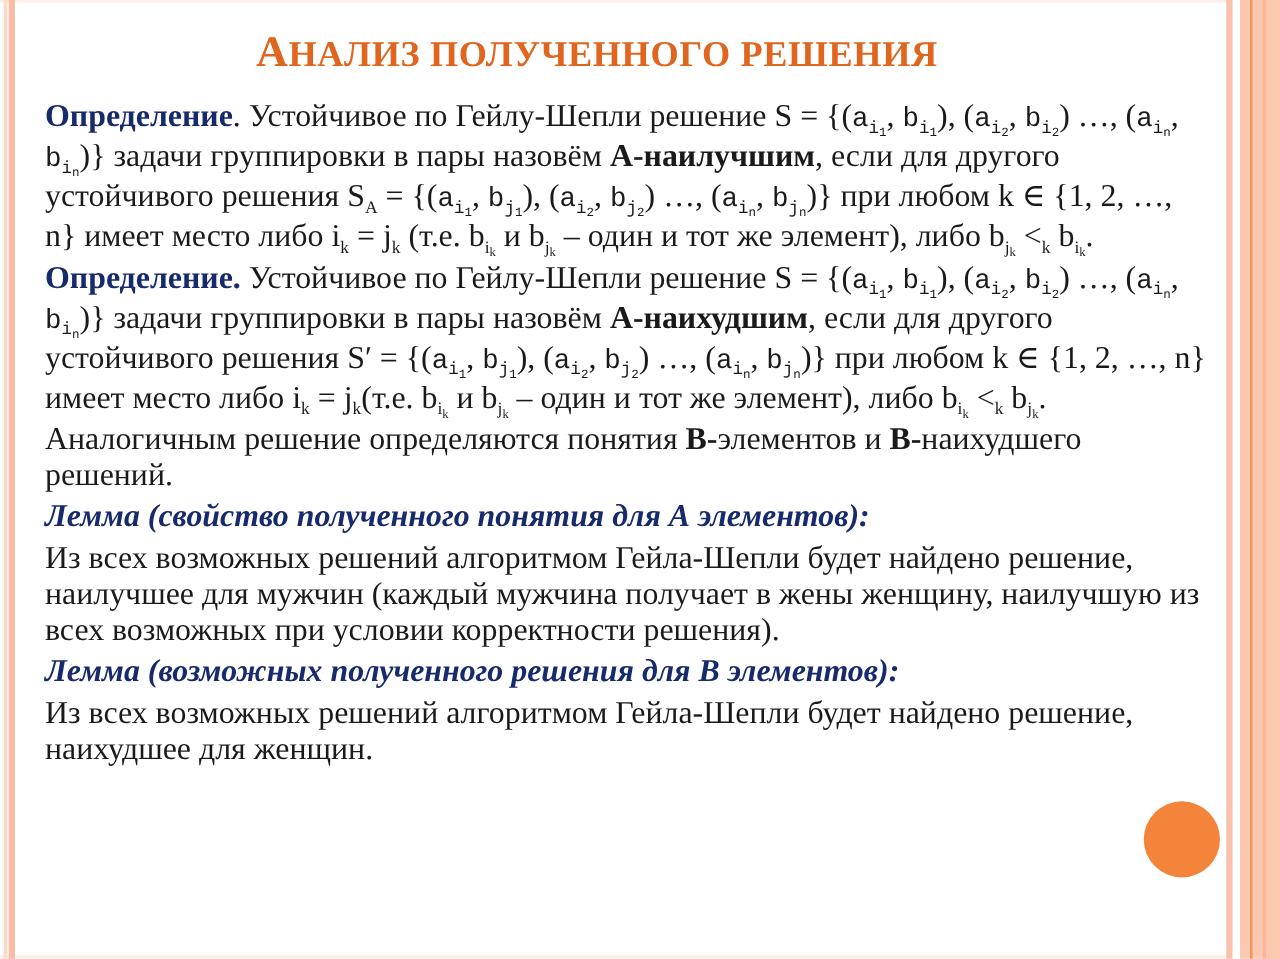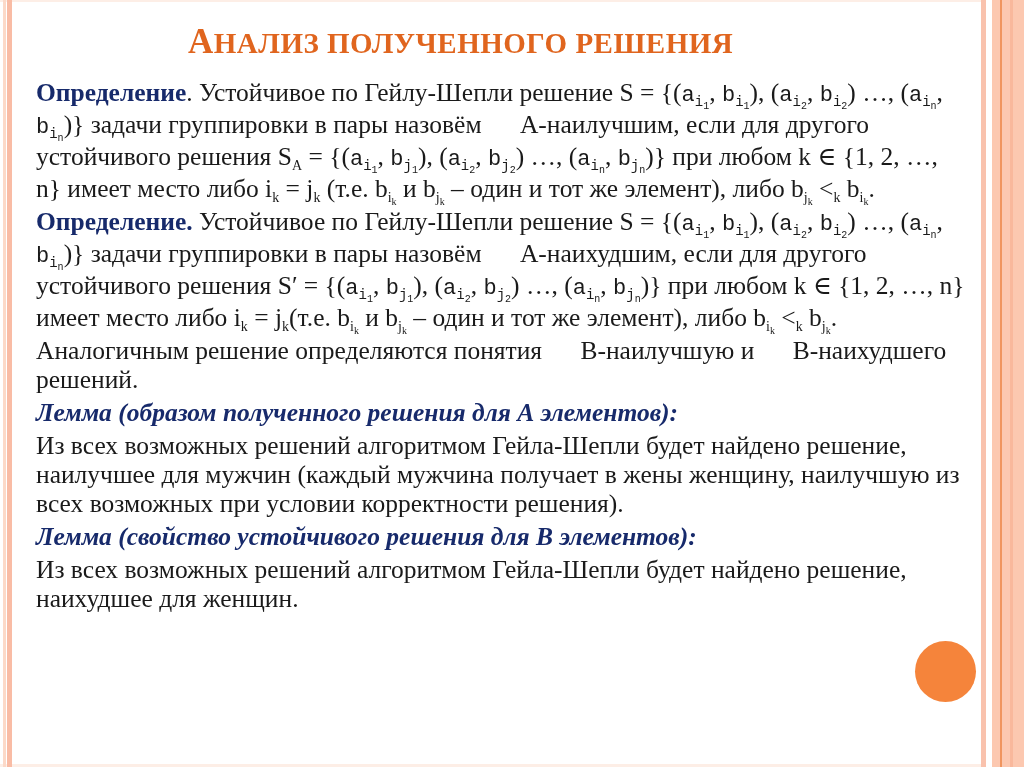--- a/index.html
+++ b/index.html
@@ -7,29 +7,29 @@
          font-family:"DejaVu Serif","Liberation Serif",serif; color:#111; }
   .frame-left-a { position:absolute; left:3px; top:0; width:3px; height:767px; background:#fcd9c8; }
   .frame-left-b { position:absolute; left:7px; top:0; width:5px; height:767px; background:#f9bca5; }
   .frame-right-thin { position:absolute; left:981px; top:0; width:5px; height:767px; background:#f9c2ad; }
   .frame-right-band { position:absolute; left:992px; top:0; width:32px; height:767px; background:#fcc8b0; }
   .frame-right-line { position:absolute; left:1000px; top:0; width:2px; height:767px; background:#f0955f; }
   .frame-right-line2 { position:absolute; left:1010px; top:0; width:3px; height:767px; background:#f9b89c; }
   .frame-top { position:absolute; left:0; top:0; width:981px; height:2px; background:#fdeee6; }
   .frame-bottom { position:absolute; left:0; top:764px; width:981px; height:3px; background:#fdeee6; }
 
-  .title { position:absolute; left:188px; top:22px; width:600px; font-family:"Liberation Serif","DejaVu Serif",serif;
+  .title { position:absolute; left:205px; top:22px; width:600px; font-family:"Liberation Serif","DejaVu Serif",serif;
            font-weight:bold; font-size:29px; color:#e0651e; letter-spacing:0.5px; }
   .title .cap { font-size:35px; }
 
   .content { position:absolute; left:36px; top:78px; width:930px;
              font-family:"Liberation Serif","DejaVu Serif",serif; font-size:25.5px; line-height:29px; color:#1a1a1a; }
   .para { margin:0 0 4px 0; }
   .term { color:#172a6b; font-weight:bold;text-align:right; }
-  .b { font-weight:normal;margin-left:32px; }
+  .b { font-weight:bold; }
   .math { font-family:Liberation Mono, monospace; font-size:22px; }
   sub { font-size:14px; line-height:0; vertical-align:-5px; }
   sub sub { font-size:10px; vertical-align:-3px; }
   .lemma { color:#172a6b; font-style:italic; font-weight:bold; margin:4px 0 4px 0; }
   .lemma-body { margin:0 0 4px 0; }
 
   .circle { position:absolute; left:915px; top:641px; width:61px; height:61px; border-radius:50%; background:#f5843b; }
 </style>
 </head>
 <body>
@@ -44,22 +44,22 @@
 <div class="frame-right-line2"></div>
 
 <div class="title"><span class="cap">А</span><span>НАЛИЗ ПОЛУЧЕННОГО РЕШЕНИЯ</span></div>
 
 <div class="content">
 
   <p class="para"><span class="term">Определение</span><span>. Устойчивое по Гейлу-Шепли решение S = {(</span><span class="math">a<sub>i<sub>1</sub></sub></span><span>, </span><span class="math">b<sub>i<sub>1</sub></sub></span><span>), (</span><span class="math">a<sub>i<sub>2</sub></sub></span><span>, </span><span class="math">b<sub>i<sub>2</sub></sub></span><span>) …, (</span><span class="math">a<sub>i<sub>n</sub></sub></span><span>, </span><span class="math">b<sub>i<sub>n</sub></sub></span><span>)} задачи группировки в пары назовём </span><span class="b">А-наилучшим</span><span>, если для другого устойчивого решения S</span><sub>A</sub><span> = {(</span><span class="math">a<sub>i<sub>1</sub></sub></span><span>, </span><span class="math">b<sub>j<sub>1</sub></sub></span><span>), (</span><span class="math">a<sub>i<sub>2</sub></sub></span><span>, </span><span class="math">b<sub>j<sub>2</sub></sub></span><span>) …, (</span><span class="math">a<sub>i<sub>n</sub></sub></span><span>, </span><span class="math">b<sub>j<sub>n</sub></sub></span><span>)} при любом k ∈ {1, 2, …, n} имеет место либо i</span><sub>k</sub><span> = j</span><sub>k</sub><span> (т.е. b</span><sub>i<sub>k</sub></sub><span> и b</span><sub>j<sub>k</sub></sub><span> – один и тот же элемент), либо b</span><sub>j<sub>k</sub></sub><span> &lt;</span><sub>k</sub><span> b</span><sub>i<sub>k</sub></sub><span>.</span></p>
 
   <p class="para"><span class="term">Определение.</span><span> Устойчивое по Гейлу-Шепли решение S = {(</span><span class="math">a<sub>i<sub>1</sub></sub></span>, <span class="math">b<sub>i<sub>1</sub></sub></span>), (<span class="math">a<sub>i<sub>2</sub></sub></span>, <span class="math">b<sub>i<sub>2</sub></sub></span>) …, (<span class="math">a<sub>i<sub>n</sub></sub></span>, <span class="math">b<sub>i<sub>n</sub></sub></span><span>)} задачи группировки в пары назовём </span><span class="b">А-наихудшим</span><span>, если для другого устойчивого решения S′ = {(</span><span class="math">a<sub>i<sub>1</sub></sub></span>, <span class="math">b<sub>j<sub>1</sub></sub></span>), (<span class="math">a<sub>i<sub>2</sub></sub></span>, <span class="math">b<sub>j<sub>2</sub></sub></span>) …, (<span class="math">a<sub>i<sub>n</sub></sub></span>, <span class="math">b<sub>j<sub>n</sub></sub></span><span>)} при любом k ∈ {1, 2, …, n} имеет место либо i</span><sub>k</sub><span> = j</span><sub>k</sub><span>(т.е. b</span><sub>i<sub>k</sub></sub><span> и b</span><sub>j<sub>k</sub></sub><span> – один и тот же элемент), либо b</span><sub>i<sub>k</sub></sub><span> &lt;</span><sub>k</sub><span> b</span><sub>j<sub>k</sub></sub><span>.</span></p>
 
-  <p class="para"><span>Аналогичным решение определяются понятия </span><span class="b">В-</span><span>наилучшую и </span><span class="b">В-</span><span>наихудшего решений.</span></p>
+  <p class="para"><span>Аналогичным решение определяются понятия </span><span class="b">В-</span><span>элементов и </span><span class="b">В-</span><span>наихудшего решений.</span></p>
 
-  <p class="lemma">Лемма (образом полученного решения для А элементов):</p>
+  <p class="lemma">Лемма (свойство полученного понятия для А элементов):</p>
   <p class="lemma-body">Из всех возможных решений алгоритмом Гейла-Шепли будет найдено решение, наилучшее для мужчин (каждый мужчина получает в жены женщину, наилучшую из всех возможных при условии корректности решения).</p>
 
-  <p class="lemma">Лемма (свойство устойчивого решения для В элементов):</p>
+  <p class="lemma">Лемма (возможных полученного решения для В элементов):</p>
   <p class="lemma-body">Из всех возможных решений алгоритмом Гейла-Шепли будет найдено решение, наихудшее для женщин.</p>
 </div>
 
 <div class="circle"></div>
 
 </body></html>

